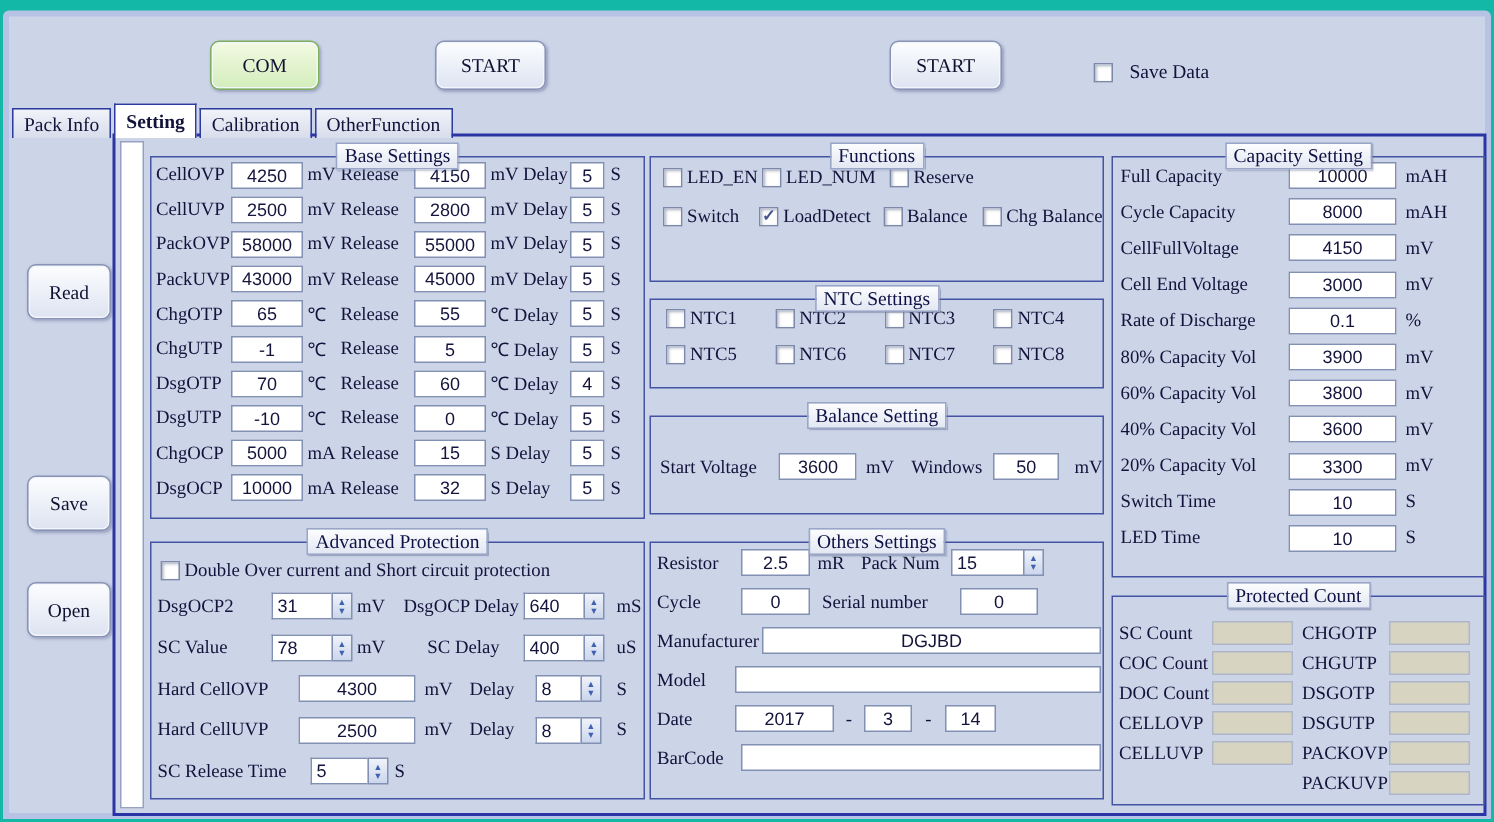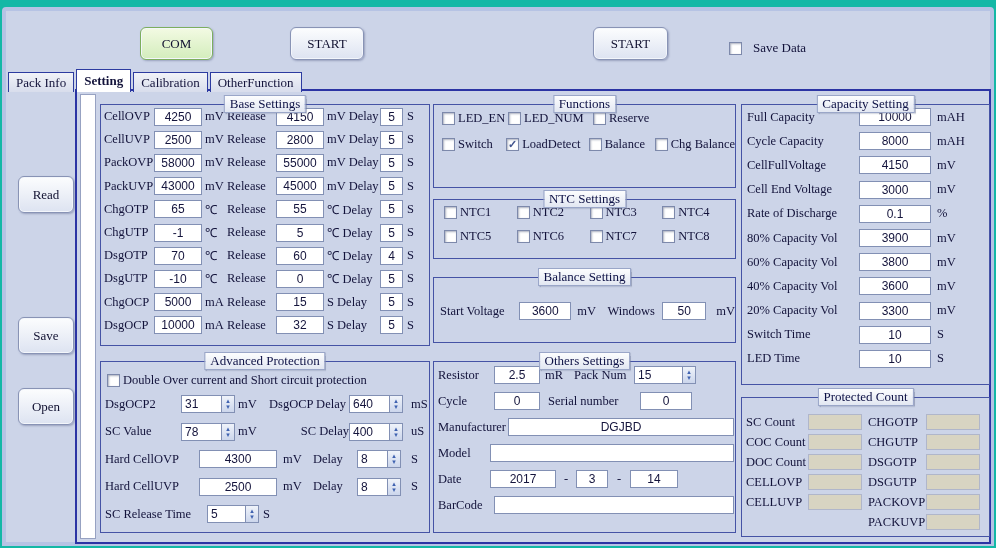--- a/index.html
+++ b/index.html
@@ -273,21 +273,21 @@
       <span class="lbl" style="padding-left:8px">mS</span>
     </div>
 
     <div class="row ap-row">
       <span class="lbl" style="width:76px">SC Value</span>
       <span class="spin">
         <input class="inp" style="width: 40px;" value="78">
         <span class="spinbtn"></span>
       </span>
       <span class="lbl" style="width:34px;padding-left:3px">mV</span>
-      <span class="lbl" style="width:80px;text-align:right">SC Delay</span>
+      <span class="lbl" style="width:80px;text-align:center">SC Delay</span>
       <span class="spin">
         <input class="inp" style="width: 40px;" value="400">
         <span class="spinbtn"></span>
       </span>
       <span class="lbl" style="padding-left:8px">uS</span>
     </div>
 
     <div class="row ap-row">
       <span class="lbl" style="width:94px">Hard CellOVP</span>
       <input class="inp" style="width: 78px;" value="4300">
@@ -440,21 +440,21 @@
       <span class="lbl" style="width:52px">Model</span>
       <input class="inp" style="width: 244px;" value="">
     </div>
 
     <div class="row ot-row">
       <span class="lbl" style="width:52px">Date</span>
       <input class="inp" style="width: 66px;" value="2017">
       <span class="lbl" style="width:20px;text-align:center">-</span>
       <input class="inp" style="width: 32px;" value="3">
       <span class="lbl" style="width:22px;text-align:center">-</span>
-      <input class="inp" style="width: 48px;" value="14">
+      <input class="inp" style="width: 34px;" value="14">
     </div>
 
     <div class="row ot-row">
       <span class="lbl" style="width:56px">BarCode</span>
       <input class="inp" style="width: 240px;" value="">
     </div>
   </div>
 
   <div class="grp" id="grp-cap">
     <div class="grp-title">Capacity Setting</div>

